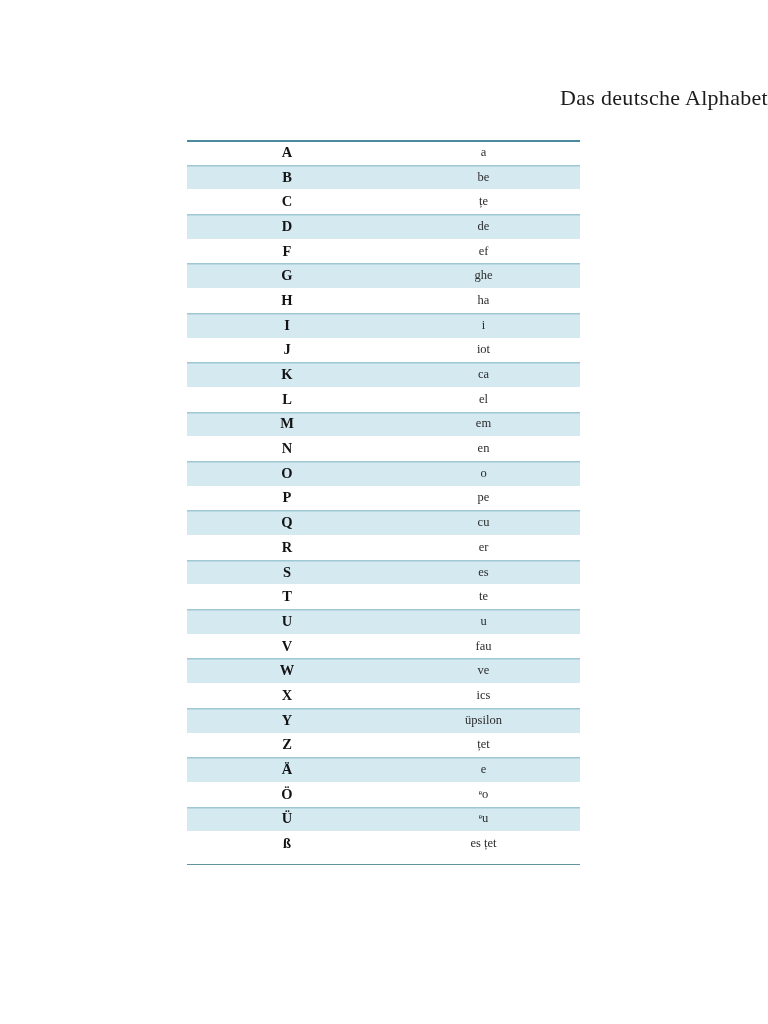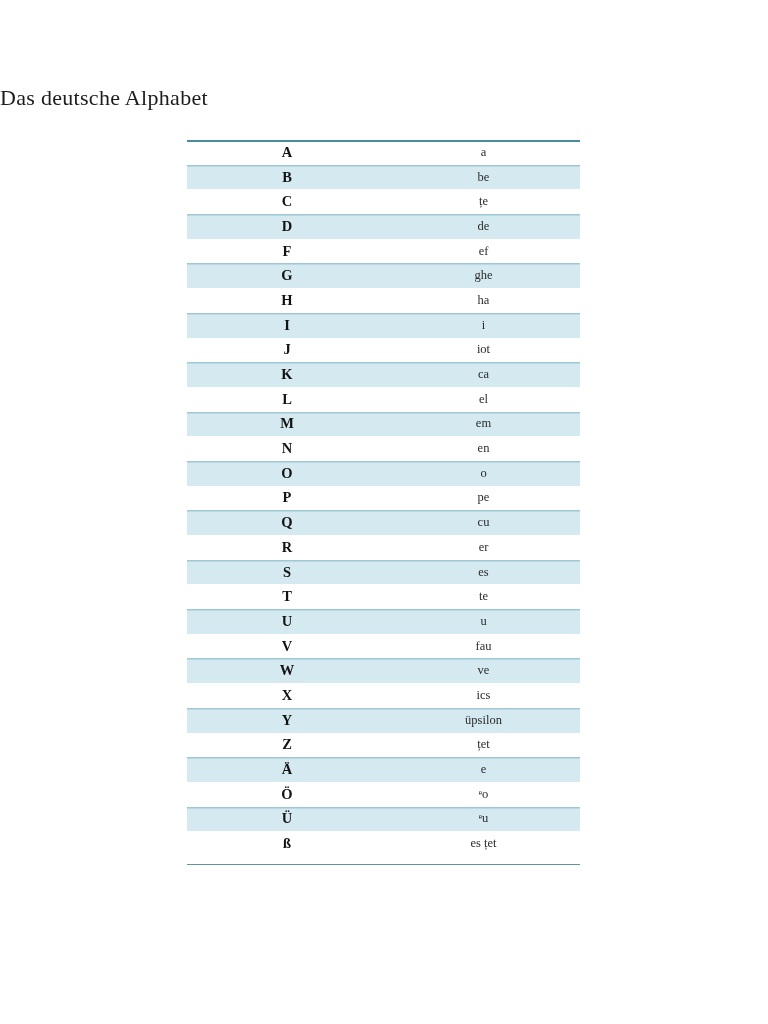--- a/index.html
+++ b/index.html
@@ -19,21 +19,21 @@
     width: 768px;
     height: 1024px;
     background: #ffffff;
   }
 
   .doc-title {
     position: absolute;
     top: 84px;
     left: 0;
     width: 768px;
-    text-align: left;
+    text-align: right;
     font-family: "Liberation Serif", "DejaVu Serif", serif;
     font-size: 22px;
     font-weight: 400;
     letter-spacing: 0.3px;
     color: #1c1c1c;
     line-height: 28px;
   }
 
   .alphabet-table {
     position: absolute;

